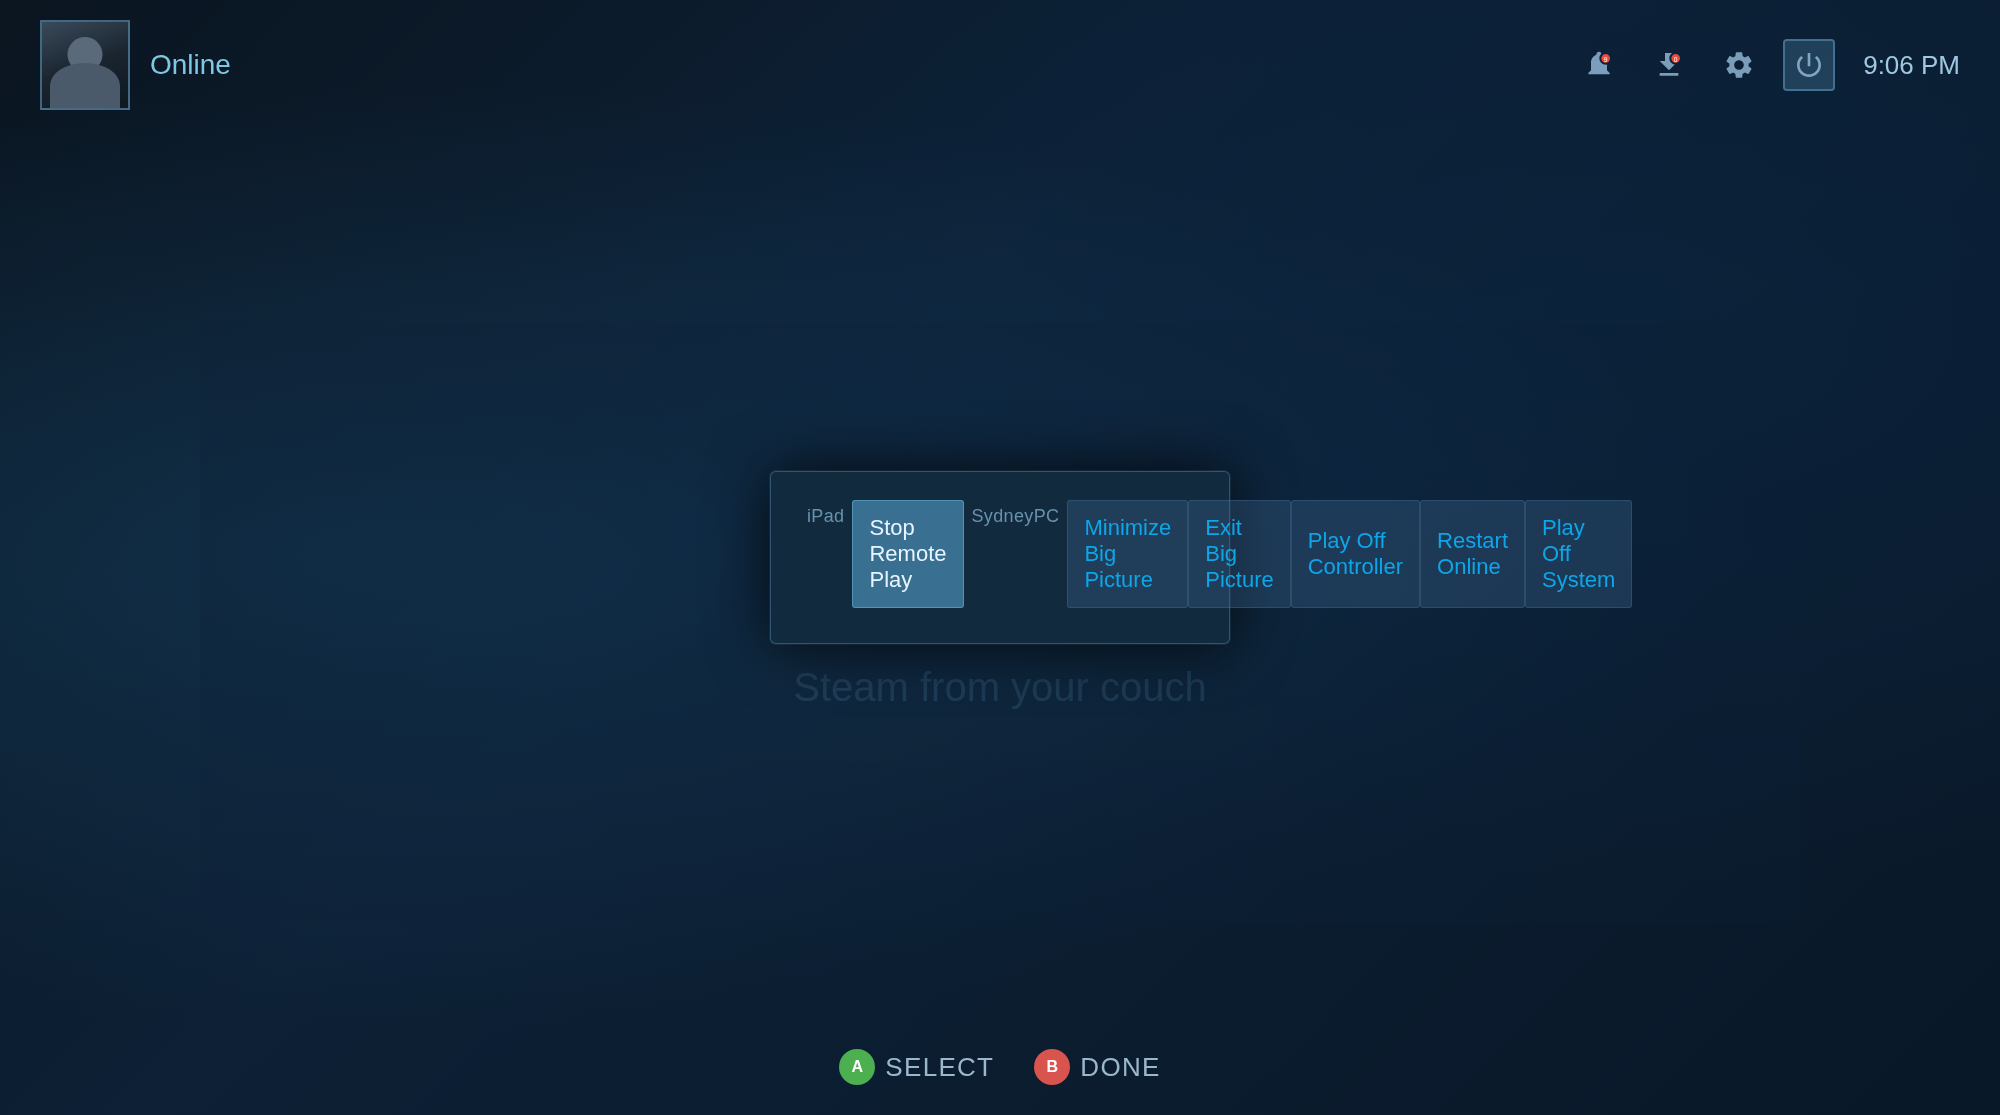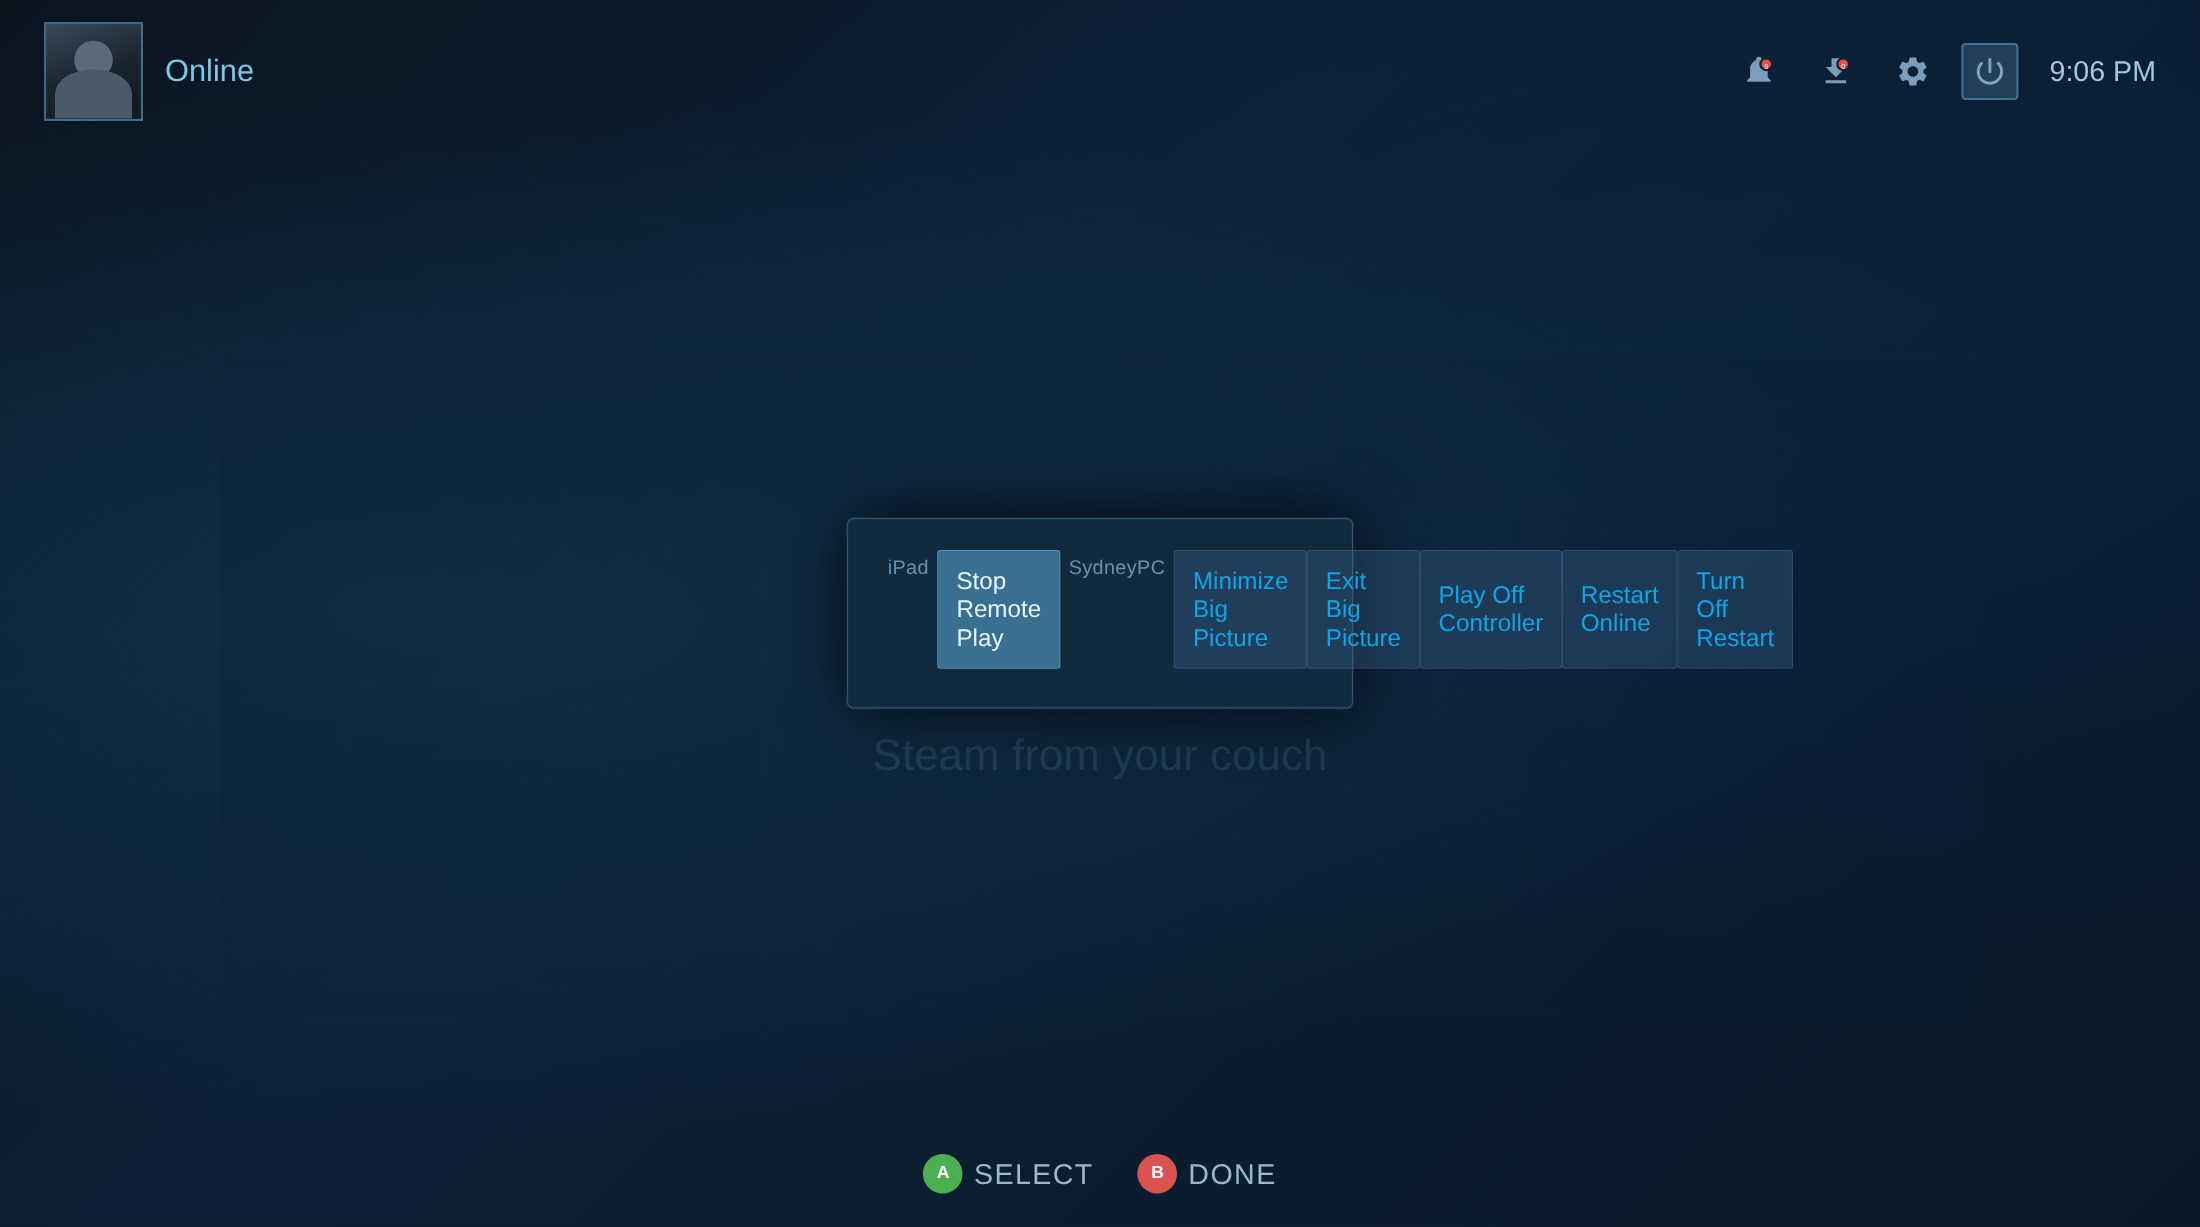--- a/index.html
+++ b/index.html
@@ -337,21 +337,21 @@
     <button class="menu-button">Minimize Big Picture</button>
     <button class="menu-button">Exit Big Picture</button>
 
     <div class="section-divider"></div>
 
     <button class="menu-button">Play Off Controller</button>
 
     <div class="section-divider"></div>
 
     <button class="menu-button">Restart Online</button>
-    <button class="menu-button">Turn Off Restart</button>
+    <button class="menu-button">Play Off System</button>
 
   </div>
 </div>
 
 <div class="bottom-bar">
   <div class="controller-hint">
     <div class="btn-circle btn-a">
       <span>A</span>
     </div>
     <span class="hint-label">SELECT</span>

